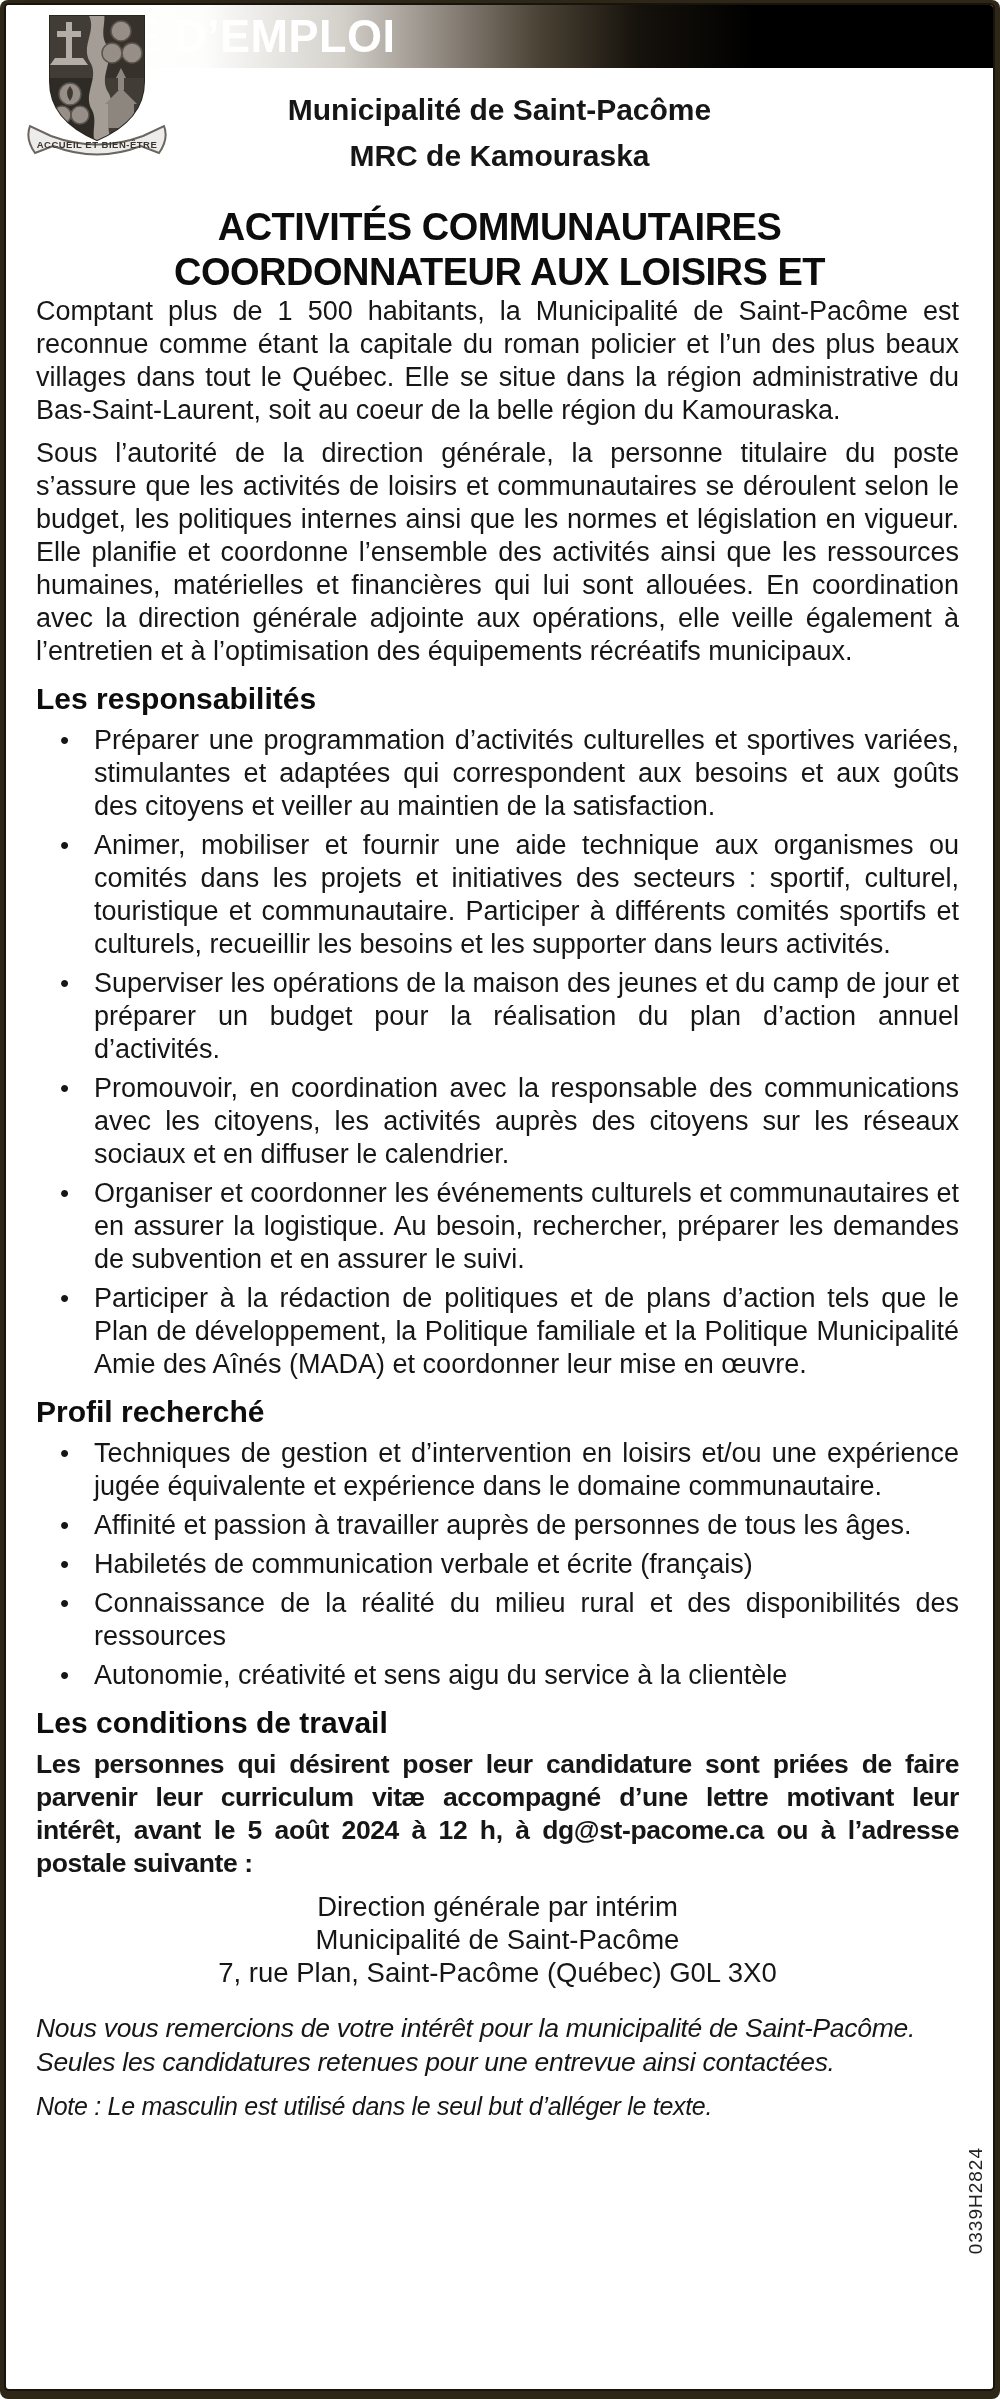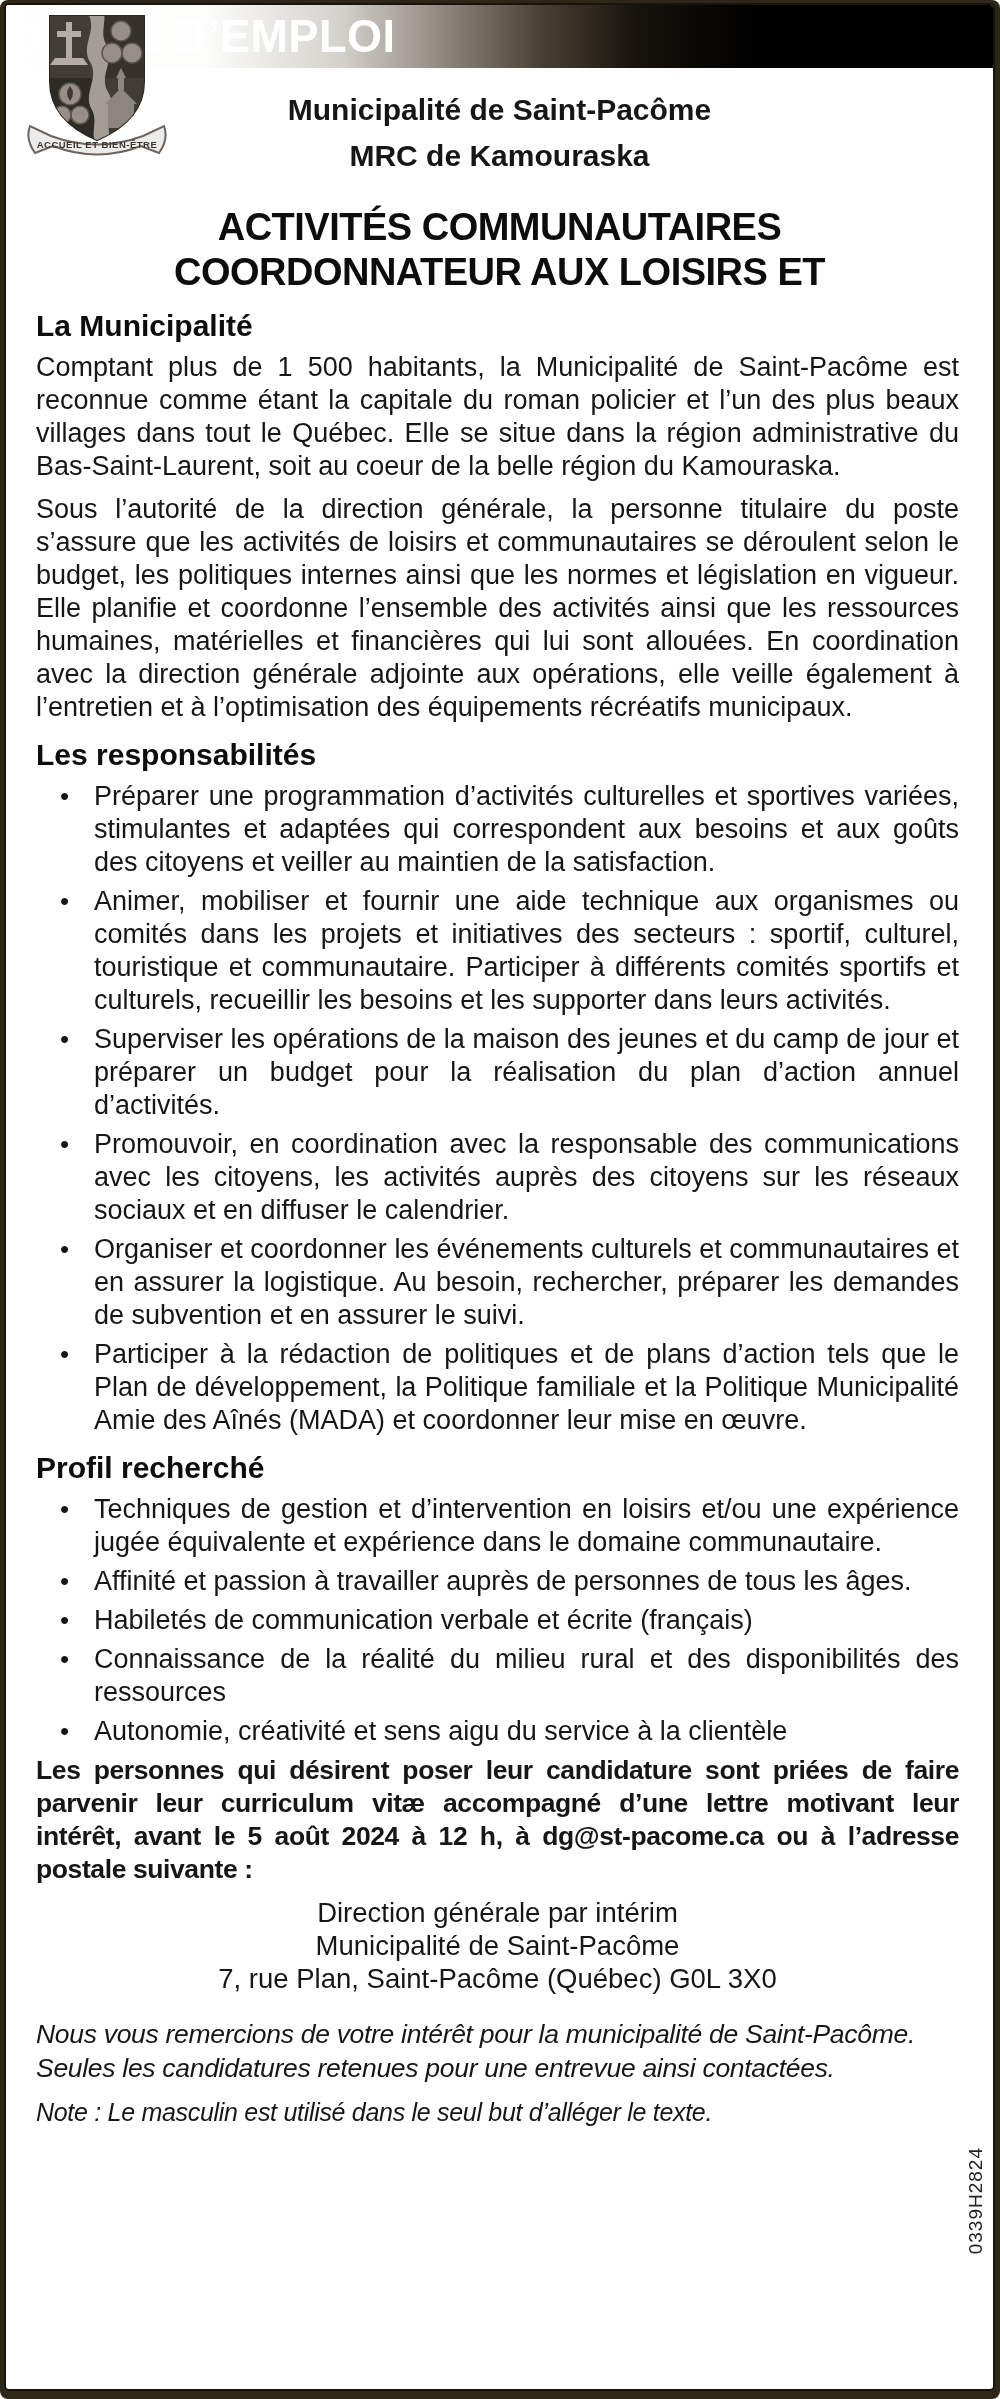--- a/index.html
+++ b/index.html
@@ -128,21 +128,20 @@
       <div>MRC de Kamouraska</div>
     </div>
 
     <div class="title">
       <div>ACTIVITÉS COMMUNAUTAIRES</div>
       <div>COORDONNATEUR AUX LOISIRS ET</div>
     </div>
 
     <div class="content">
 
-      <h2>La Municipalité</h2>
       <p class="body">Comptant plus de 1 500 habitants, la Municipalité de Saint-Pacôme est reconnue comme étant la capitale du roman policier et l’un des plus beaux villages dans tout le Québec. Elle se situe dans la région administrative du Bas-Saint-Laurent, soit au coeur de la belle région du Kamouraska.</p>
       <p class="body">Sous l’autorité de la direction générale, la personne titulaire du poste s’assure que les activités de loisirs et communautaires se déroulent selon le budget, les politiques internes ainsi que les normes et législation en vigueur. Elle planifie et coordonne l’ensemble des activités ainsi que les ressources humaines, matérielles et financières qui lui sont allouées. En coordination avec la direction générale adjointe aux opérations, elle veille également à l’entretien et à l’optimisation des équipements récréatifs municipaux.</p>
 
       <h2>Les responsabilités</h2>
       <ul class="blist">
         <li><span class="marker">•</span><span>Préparer une programmation d’activités culturelles et sportives variées, stimulantes et adaptées qui correspondent aux besoins et aux goûts des citoyens et veiller au maintien de la satisfaction.</span></li>
         <li><span class="marker">•</span><span>Animer, mobiliser et fournir une aide technique aux organismes ou comités dans les projets et initiatives des secteurs : sportif, culturel, touristique et communautaire. Participer à différents comités sportifs et culturels, recueillir les besoins et les supporter dans leurs activités.</span></li>
         <li><span class="marker">•</span><span>Superviser les opérations de la maison des jeunes et du camp de jour et préparer un budget pour la réalisation du plan d’action annuel d’activités.</span></li>
         <li><span class="marker">•</span><span>Promouvoir, en coordination avec la responsable des communications avec les citoyens, les activités auprès des citoyens sur les réseaux sociaux et en diffuser le calendrier.</span></li>
         <li><span class="marker">•</span><span>Organiser et coordonner les événements culturels et communautaires et en assurer la logistique. Au besoin, rechercher, préparer les demandes de subvention et en assurer le suivi.</span></li>
@@ -151,20 +150,21 @@
 
       <h2>Profil recherché</h2>
       <ul class="blist">
         <li><span class="marker">•</span><span>Techniques de gestion et d’intervention en loisirs et/ou une expérience jugée équivalente et expérience dans le domaine communautaire.</span></li>
         <li><span class="marker">•</span><span>Affinité et passion à travailler auprès de personnes de tous les âges.</span></li>
         <li><span class="marker">•</span><span>Habiletés de communication verbale et écrite (français)</span></li>
         <li><span class="marker">•</span><span>Connaissance de la réalité du milieu rural et des disponibilités des ressources</span></li>
         <li><span class="marker">•</span><span>Autonomie, créativité et sens aigu du service à la clientèle</span></li>
       </ul>
 
+      <h2>Les conditions de travail</h2>
 
       <p class="apply">Les personnes qui désirent poser leur candidature sont priées de faire parvenir leur curriculum vitæ accompagné d’une lettre motivant leur intérêt, avant le 5 août 2024 à 12 h, à dg@st-pacome.ca ou à l’adresse postale suivante :</p>
 
       <div class="address">
         <div>Direction générale par intérim</div>
         <div>Municipalité de Saint-Pacôme</div>
         <div>7, rue Plan, Saint-Pacôme (Québec) G0L 3X0</div>
       </div>
 
       <div class="footer">Nous vous remercions de votre intérêt pour la municipalité de Saint-Pacôme. Seules les candidatures retenues pour une entrevue ainsi contactées.</div>

